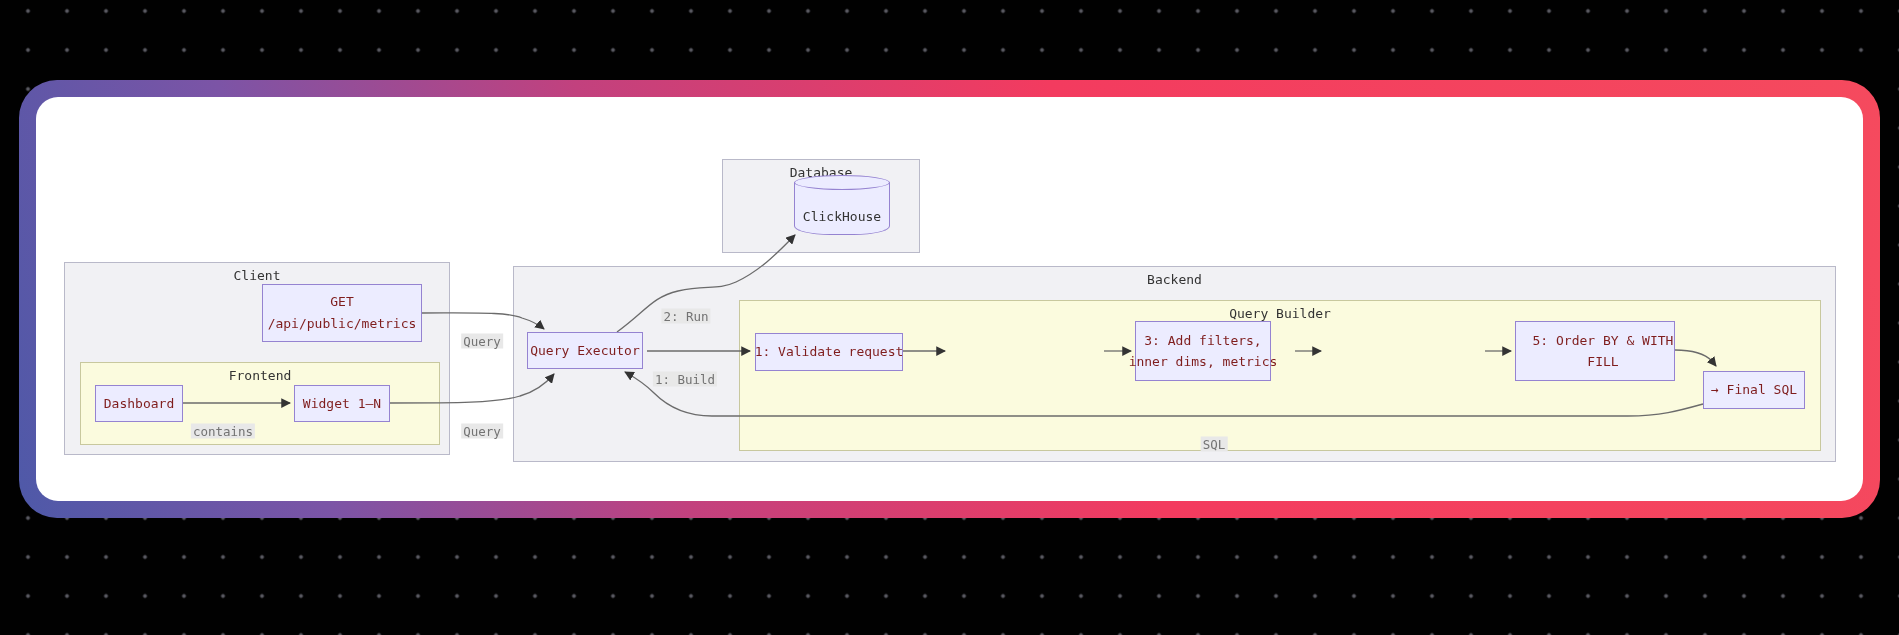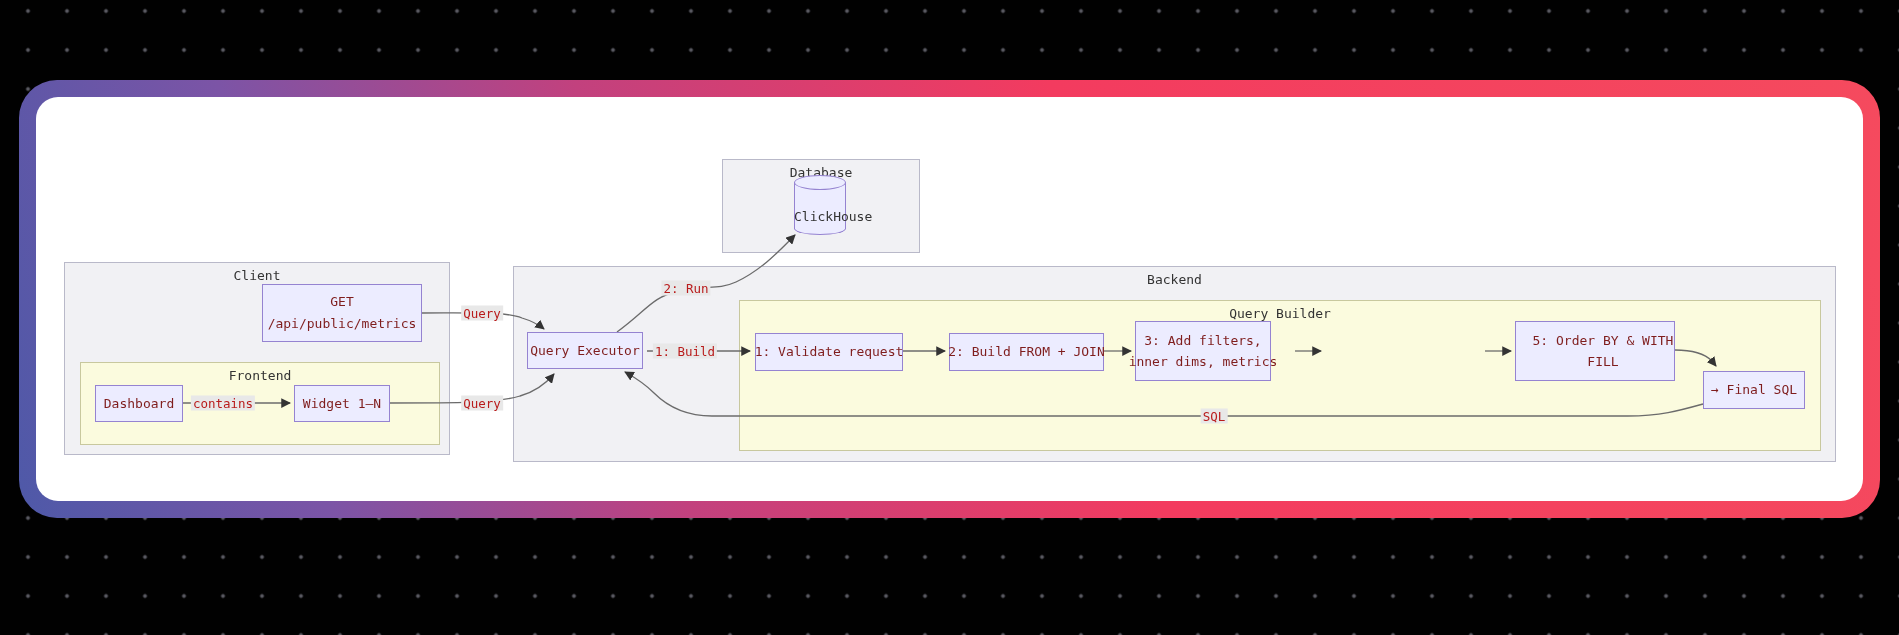--- a/index.html
+++ b/index.html
@@ -31,21 +31,21 @@
     border:1px solid #9583d1; border-top:none; border-radius:0 0 36px 36px / 0 0 9px 9px; }
   .cyl-top { position:absolute; left:0; right:0; top:0; height:15px; background:#ECECFF;
     border:1px solid #9583d1; border-radius:50%; }
   .cyl-label { position:absolute; left:0; right:0; bottom:11px; text-align:center;
     font-size:13px; color:#333; }
 
   svg.edges { position:absolute; left:0; top:0; width:1899px; height:635px; }
   svg.edges path.edge { fill:none; stroke:#6b6b6b; stroke-width:1.3px; }
 
   .edge-label { position:absolute; transform:translate(-50%,-50%); background:#e8e8e8;
-    color:#b91c1c; font-size:12.5px; line-height:15px; padding:0 2px; white-space:nowrap; }
+    color:#737373; font-size:12.5px; line-height:15px; padding:0 2px; white-space:nowrap;margin-top:28px; }
 </style>
 </head>
 <body>
 
 <div class="stage">
 
   <div class="dots"></div>
 
   <div class="frame">
     <div class="card"></div>
@@ -90,21 +90,21 @@
     <path class="edge" marker-end="url(#arrow)" d="M1703,404 C1678,411 1660,416 1628,416 L712,416 C686,416 668,407 654,393 C645,384 634,377 625,372"></path>
   </svg>
 
   <span class="edge-label" style="left:482px; top:313px;">Query</span>
   <span class="edge-label" style="left:482px; top:403px;">Query</span>
   <span class="edge-label" style="left:686px; top:288px;">2: Run</span>
   <span class="edge-label" style="left:685px; top:351px;">1: Build</span>
   <span class="edge-label" style="left:223px; top:403px;">contains</span>
   <span class="edge-label" style="left:1214px; top:416px;">SQL</span>
 
-  <div class="cylinder" style="left:794px; top:175px; width:52px; height:60px;">
+  <div class="cylinder" style="left:794px; top:175px; width:96px; height:60px;">
     <div class="cyl-body"></div>
     <div class="cyl-top"></div>
     <span class="cyl-label">ClickHouse</span>
   </div>
 
   <div class="node wide-lines" style="left:262px; top:284px; width:160px; height:58px;">
     <span>GET</span>
     <span>/api/public/metrics</span>
   </div>
 
@@ -117,23 +117,20 @@
   </div>
 
   <div class="node" style="left:527px; top:332px; width:116px; height:37px;">
     <span>Query Executor</span>
   </div>
 
   <div class="node" style="left:755px; top:333px; width:148px; height:38px;">
     <span>1: Validate request</span>
   </div>
 
-  <div class="node" style="left:949px; top:333px; width:155px; height:38px;">
-    <span>2: Build FROM + JOIN</span>
-  </div>
 
   <div class="node tall" style="left:1135px; top:321px; width:136px; height:60px;">
     <span>3: Add filters,</span>
     <span>inner dims, metrics</span>
   </div>
 
 
   <div class="node tall" style="left:1515px; top:321px; width:160px; height:60px;padding-left:16px;">
     <span>5: Order BY &amp; WITH</span>
     <span>FILL</span>

